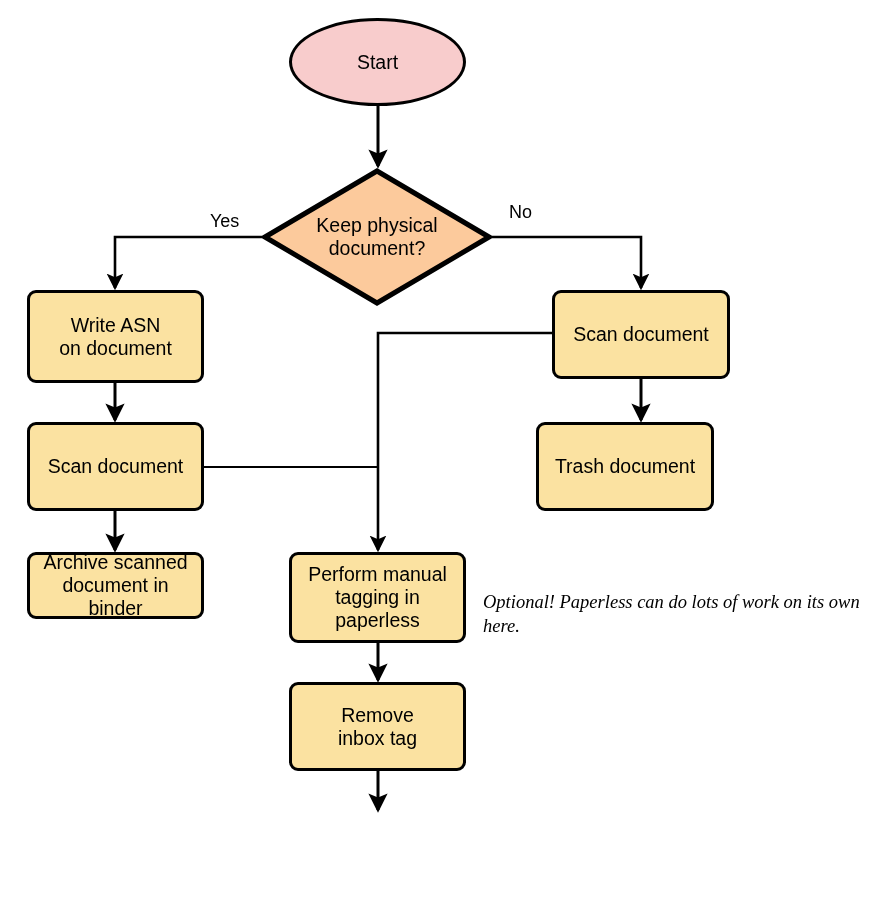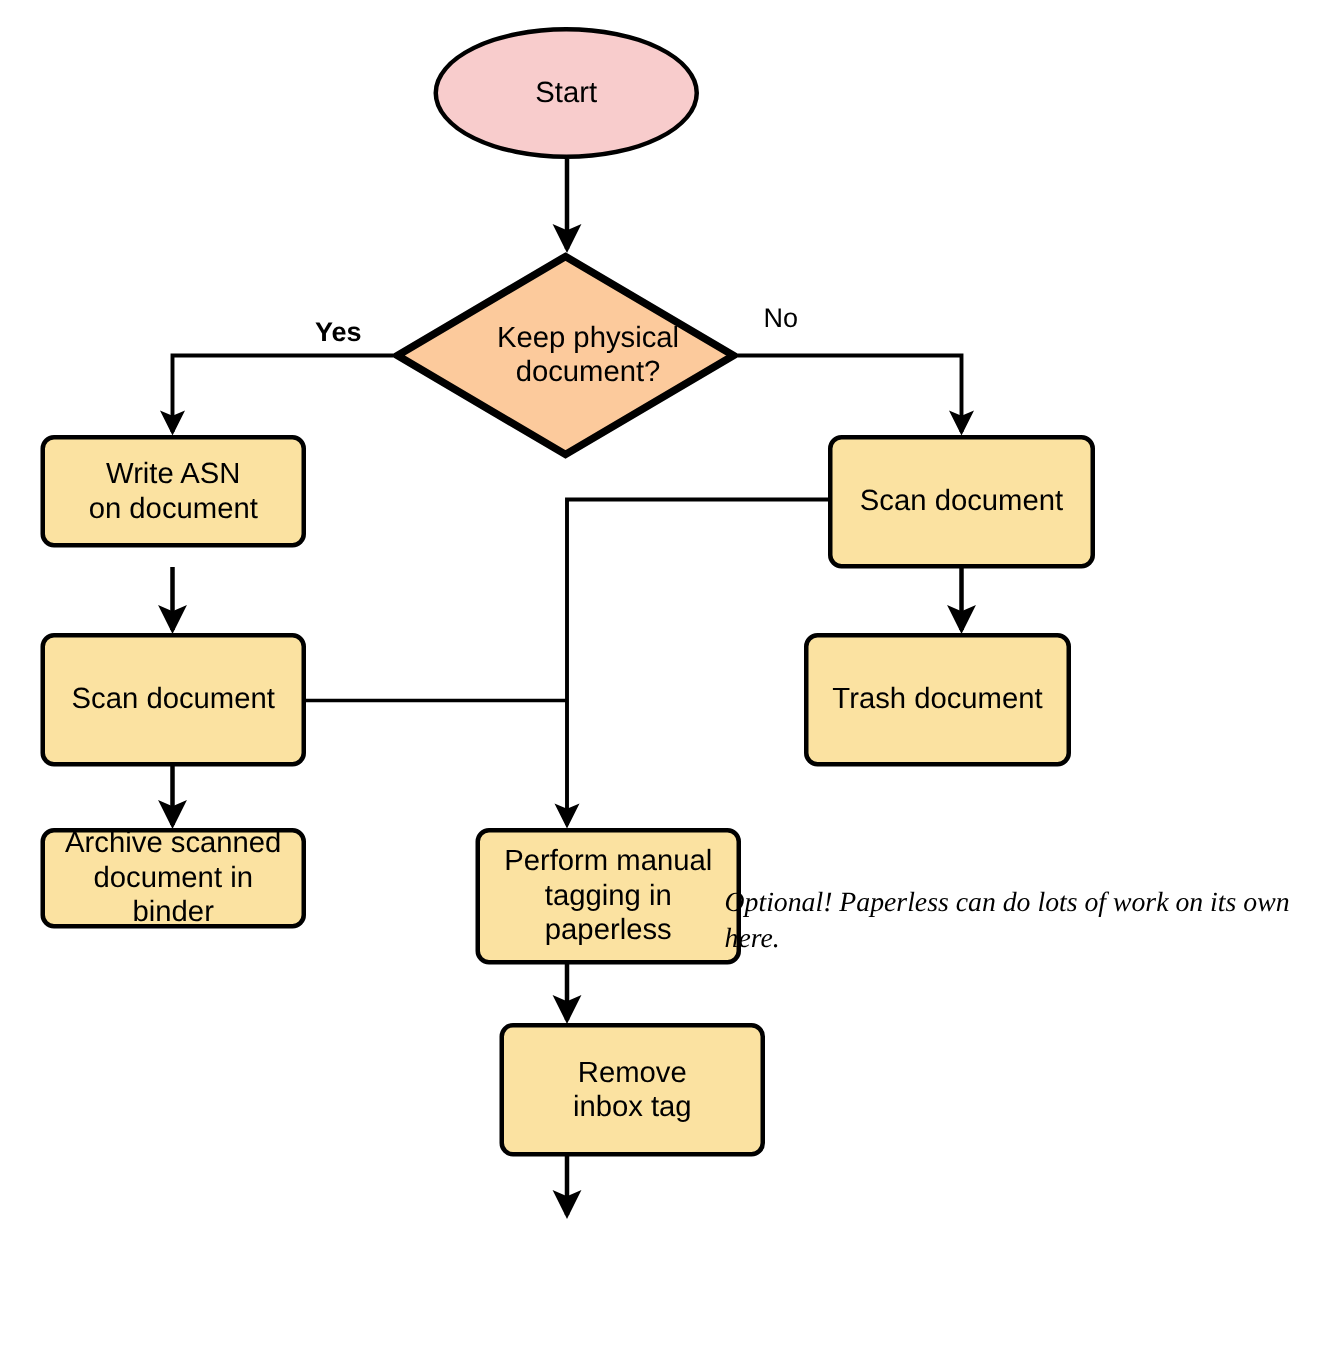--- a/index.html
+++ b/index.html
@@ -49,21 +49,21 @@
   .node.process {
     border: 3px solid #000000;
     border-radius: 9px;
     background: #fbe2a1;
   }
   .diamond-wrap {
     position: absolute;
   }
   .diamond-label {
     position: absolute;
-    left: 15px;
+    left: 0;
     top: 0;
     width: 100%;
     height: 100%;
     display: flex;
     align-items: center;
     justify-content: center;
     text-align: center;
     font-size: 19.5px;
     line-height: 1.18;
     color: #000000;
@@ -127,29 +127,29 @@
   </div>
 
   <div class="diamond-wrap" style="left:262px; top:168px; width:230px; height:138px;">
     <svg width="230" height="138" viewBox="0 0 230 138" xmlns="http://www.w3.org/2000/svg">
       <polygon points="115,3 227,69 115,135 3,69" fill="#fcca9c" stroke="#000000" stroke-width="5" stroke-linejoin="miter"></polygon>
     </svg>
     <div class="diamond-label">Keep physical
 document?</div>
   </div>
 
-  <div class="edge-label" style="left:210px; top:211px;font-weight:bold;">
+  <div class="edge-label" style="left:210px; top:211px;">
     <span>Yes</span>
   </div>
 
   <div class="edge-label" style="left:509px; top:202px;">
     <span>No</span>
   </div>
 
-  <div class="node process" style="left:27px; top:290px; width:177px; height:75px;">
+  <div class="node process" style="left:27px; top:290px; width:177px; height:93px;">
     <span>Write ASN
 on document</span>
   </div>
 
   <div class="node process" style="left:27px; top:422px; width:177px; height:89px;">
     <span>Scan document</span>
   </div>
 
   <div class="node process" style="left:27px; top:552px; width:177px; height:67px;">
     <span>Archive scanned
@@ -158,27 +158,27 @@
   </div>
 
   <div class="node process" style="left:552px; top:290px; width:178px; height:89px;">
     <span>Scan document</span>
   </div>
 
   <div class="node process" style="left:536px; top:422px; width:178px; height:89px;">
     <span>Trash document</span>
   </div>
 
-  <div class="node process" style="left:289px; top:552px; width:177px; height:91px;margin-left:28px;">
+  <div class="node process" style="left:289px; top:552px; width:177px; height:91px;">
     <span>Perform manual
 tagging in
 paperless</span>
   </div>
 
-  <div class="node process" style="left:289px; top:682px; width:177px; height:89px;margin-left:44px;">
+  <div class="node process" style="left:289px; top:682px; width:177px; height:89px;">
     <span>Remove
 inbox tag</span>
   </div>
 
 
   <div class="note" style="left:483px; top:590px; width:400px;">
     <span>Optional! Paperless can do lots of work on its own here.</span>
   </div>
 
 </div>

